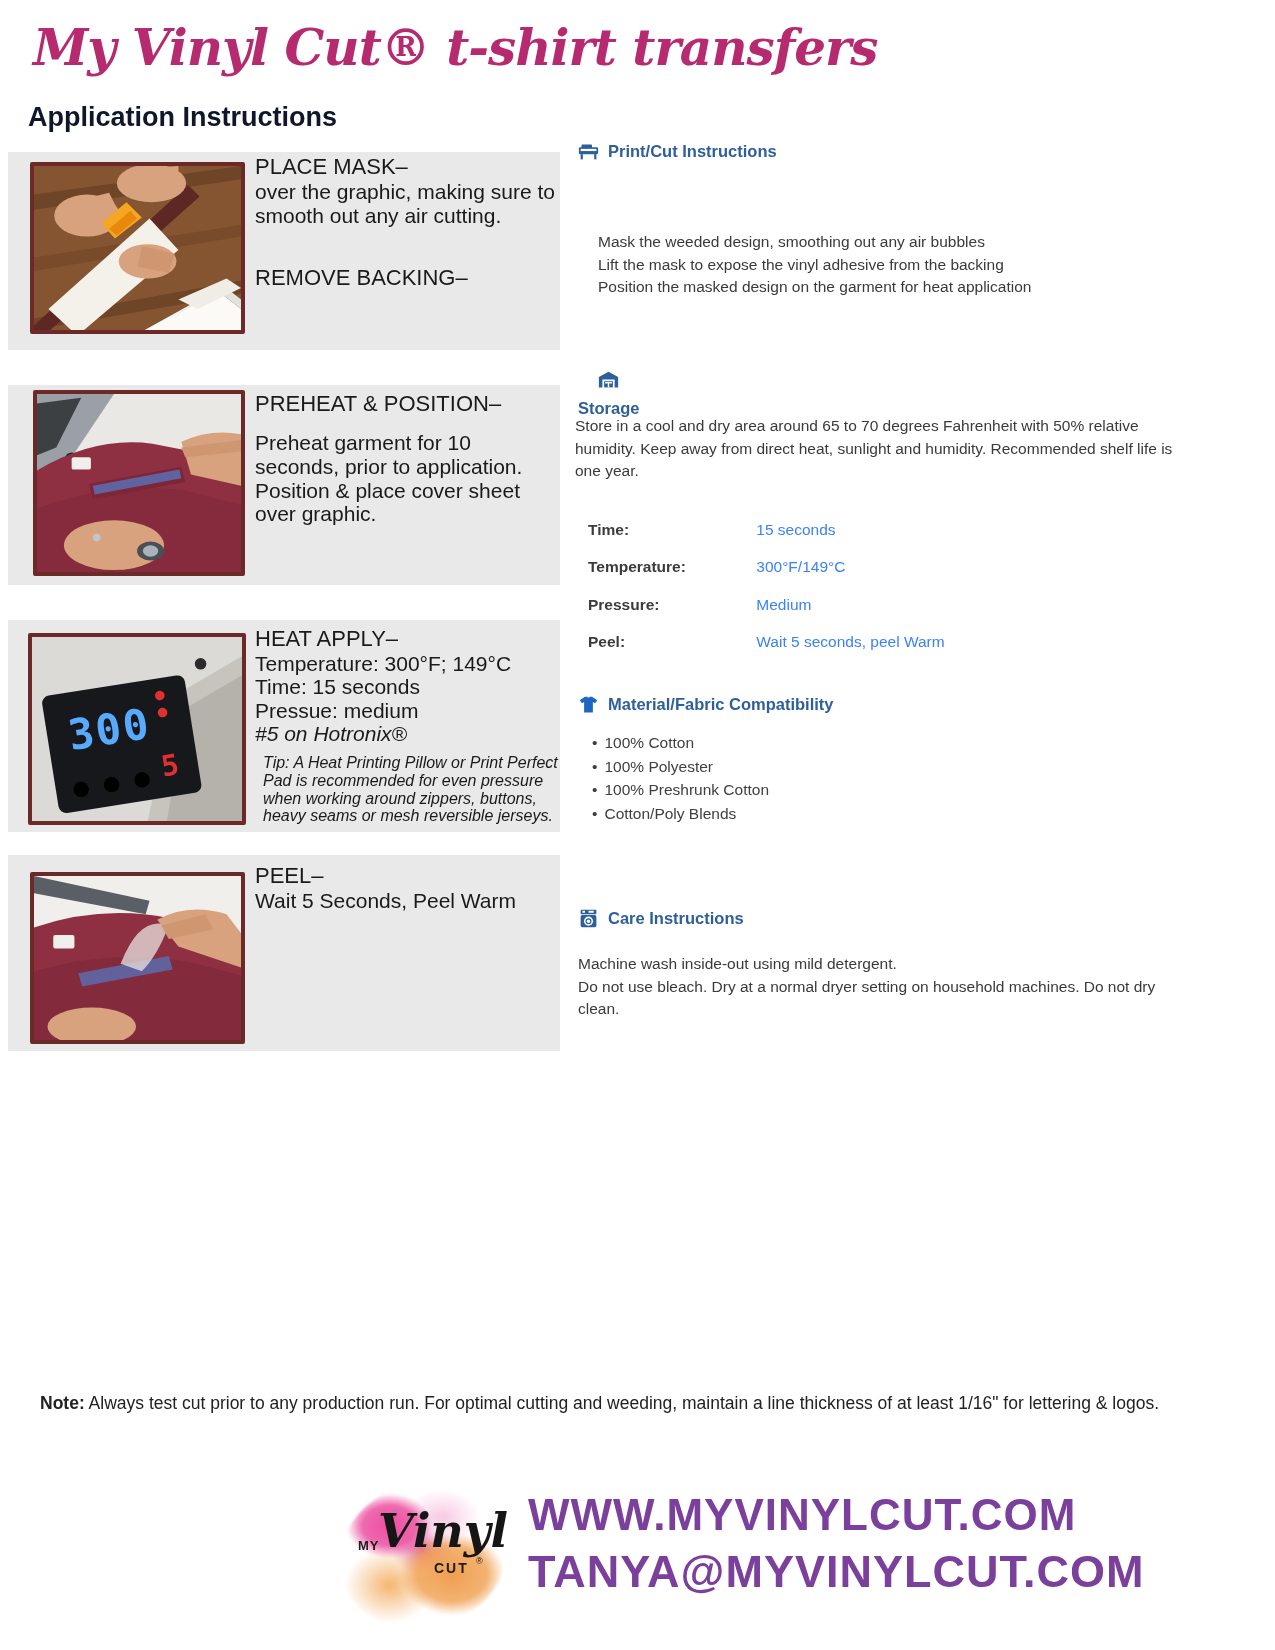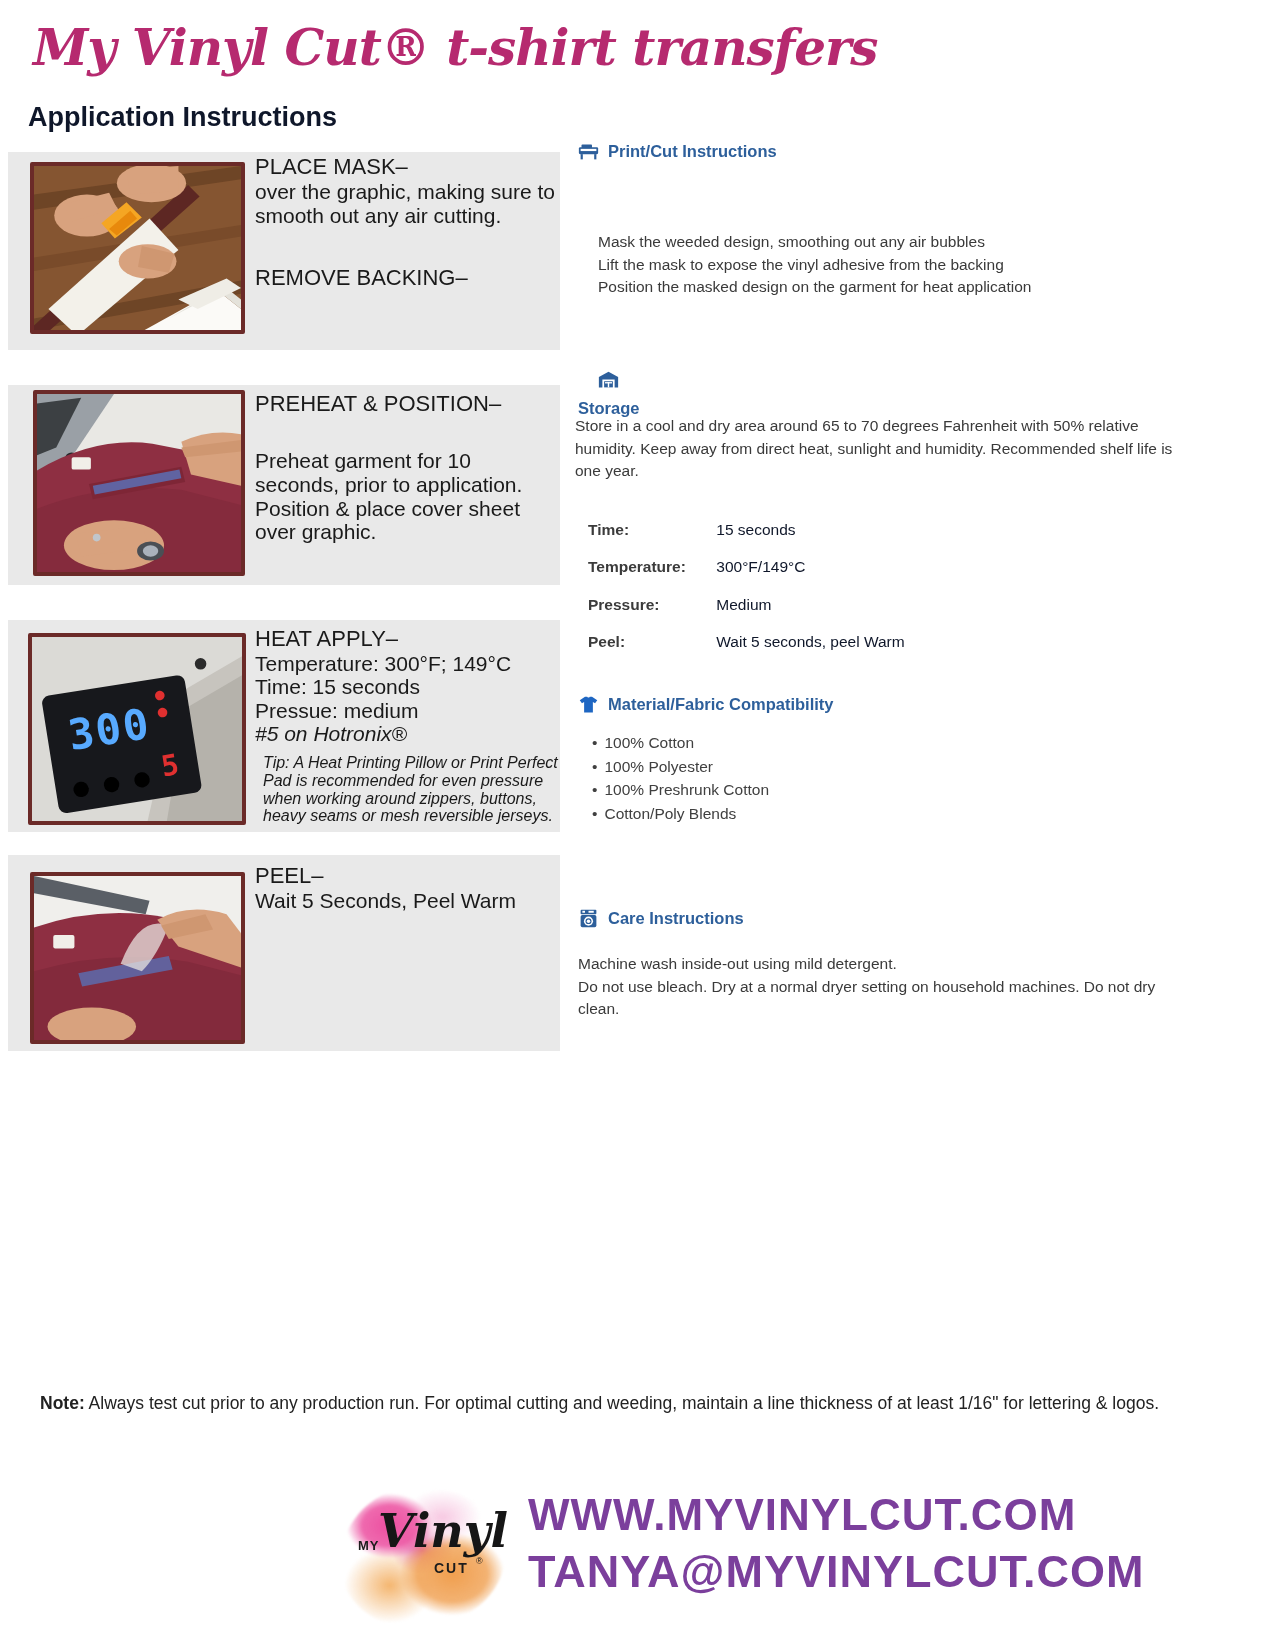--- a/index.html
+++ b/index.html
@@ -52,21 +52,21 @@
     position: absolute; left: 255px; width: 302px;
     color: #1a1a1a;
   }
   .st-1 { top: 155px; }
   .st-2 { top: 392px; }
   .st-3 { top: 627px; }
   .st-4 { top: 864px; }
   .step-heading { font-size: 22px; font-weight: normal; line-height: 1.12; }
   .step-body    { font-size: 21px; line-height: 1.14; }
   .step-heading.second { margin-top: 38px; }
-  .st-2 .step-heading { margin-bottom: 32px; }
+  .st-2 .step-heading { margin-bottom: 14px; }
   .step-line { font-size: 21px; line-height: 1.12; }
   .step-line.italic { font-style: italic; }
   .step-tip {
     margin-top: 8px; margin-left: 8px; width: 296px;
     font-size: 16px; font-style: italic; line-height: 1.12;
   }
 
   
   .sec-head {
     position: absolute; left: 578px;
@@ -81,21 +81,21 @@
   .h-material { top: 694px; }
   .h-care     { top: 908px; }
 
   .body-text { position: absolute; color: #3a3a3a; font-size: 15.5px; line-height: 22.5px; }
   .printcut-lines { left: 598px; top: 231px; }
   .storage-body { left: 575px; top: 415px; width: 600px; }
   .care-body { left: 578px; top: 953px; width: 612px; white-space: pre-line; }
 
   .spec-row { position: absolute; left: 588px; font-size: 15.5px; }
   .spec-row .label { display: inline-block; width: 124px; font-weight: bold; color: #3b3b3b; }
-  .spec-row .value { color: #0f172a; }
+  .spec-row .value { color: #3b82f6; margin-left: 40px; }
   .spec-1 { top: 521px; }
   .spec-2 { top: 558px; }
   .spec-3 { top: 596px; }
   .spec-4 { top: 633px; }
 
   .bullets { position: absolute; left: 592px; top: 731px; }
   .bullet-item { font-size: 15.5px; color: #404040; line-height: 23.5px; }
   .bullet-item::before { content: "•"; margin-right: 7px; color: #404040; }
 
   

